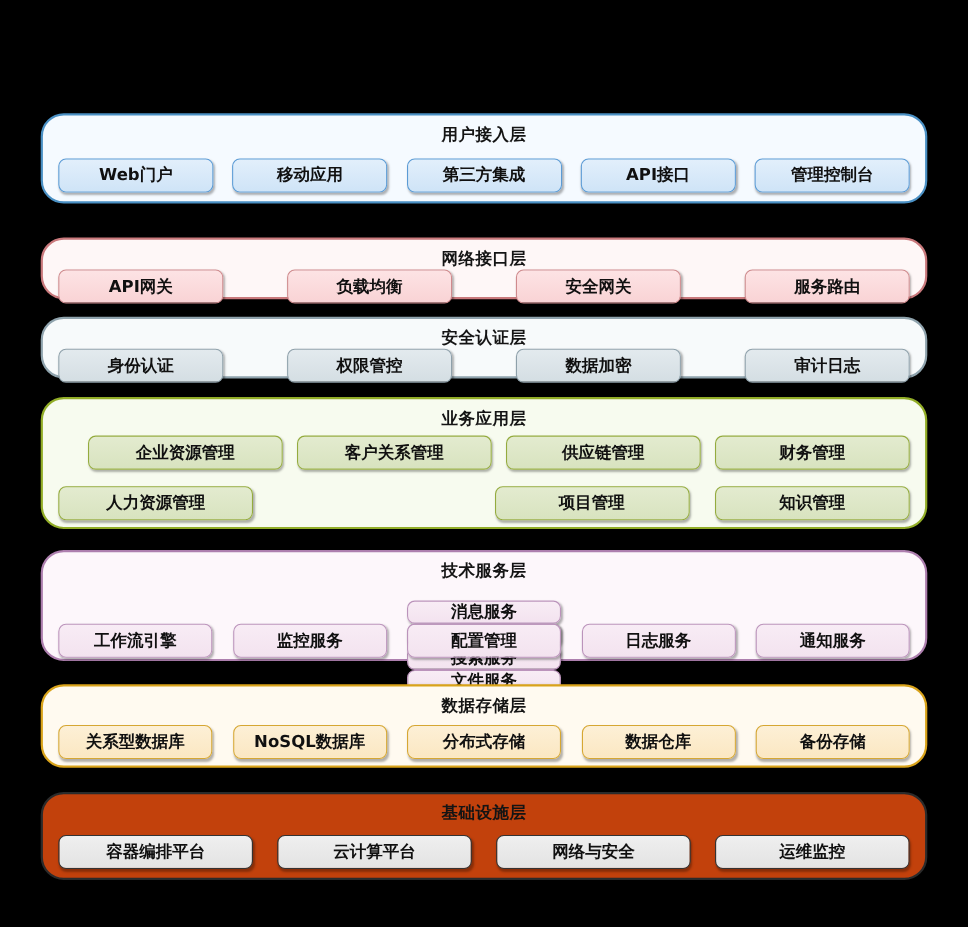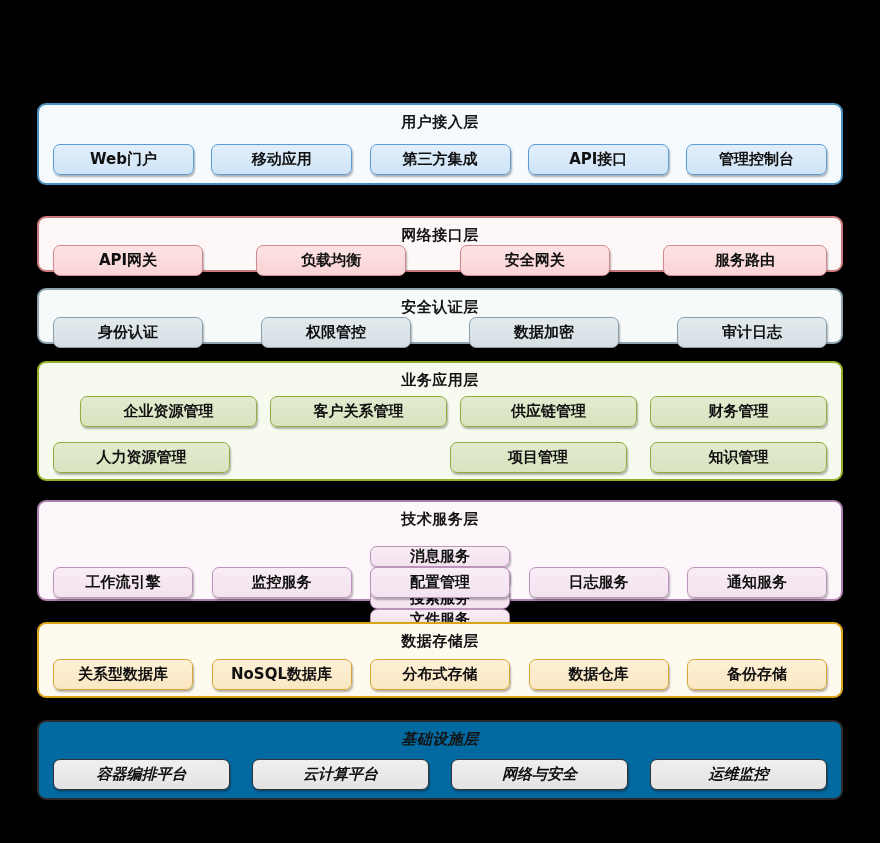--- a/index.html
+++ b/index.html
@@ -21,21 +21,21 @@
     width: 880px;
     height: 843px;
     background: #000000;
   }
 
   .layer {
     position: absolute;
     left: 37px;
     width: 806px;
     box-sizing: border-box;
-    border-radius: 9px;
+    border-radius: 21px;
     border-width: 2px;
     border-style: solid;
     box-shadow: 2px 3px 4px rgba(0,0,0,0.55);
   }
 
   .layer-title {
     position: absolute;
     left: 0;
     right: 0;
     top: 8px;
@@ -110,21 +110,21 @@
   }
 
   
   .layer.l6 { background: #fffaf0; border-color: #d9a31a; }
   .layer.l6 .node {
     background: linear-gradient(#fdf0d6, #fbe7c2);
     border-color: #d6a733;
   }
 
   
-  .layer.l7 { background: #0369a1; border-color: #2b2b2b; font-style: italic; }
+  .layer.l7 { background: #c2410c; border-color: #2b2b2b; }
   .layer.l7 .node {
     background: linear-gradient(#efefef, #e3e3e3);
     border-color: #333333;
   }
 </style>
 </head>
 <body>
 
 <div id="diagram">
 
@@ -138,21 +138,21 @@
       <div class="node" style="width:141px;">管理控制台</div>
     </div>
   </div>
 
   <div class="layer l2" style="top:216px; height:56px;">
     <div class="layer-title">网络接口层</div>
     <div class="row" style="top:26px;">
       <div class="node" style="width:150px;">API网关</div>
       <div class="node" style="width:150px;">负载均衡</div>
       <div class="node" style="width:150px;">安全网关</div>
-      <div class="node" style="width:164px;">服务路由</div>
+      <div class="node" style="width:150px;">服务路由</div>
     </div>
   </div>
 
   <div class="layer l3" style="top:288px; height:56px;">
     <div class="layer-title">安全认证层</div>
     <div class="row" style="top:26px;">
       <div class="node" style="width:150px;">身份认证</div>
       <div class="node" style="width:150px;">权限管控</div>
       <div class="node" style="width:150px;">数据加密</div>
       <div class="node" style="width:150px;">审计日志</div>

